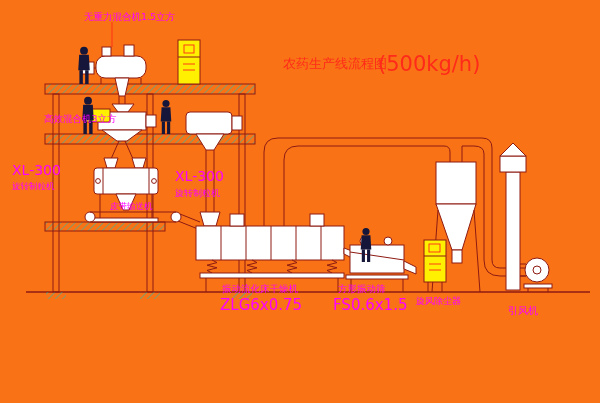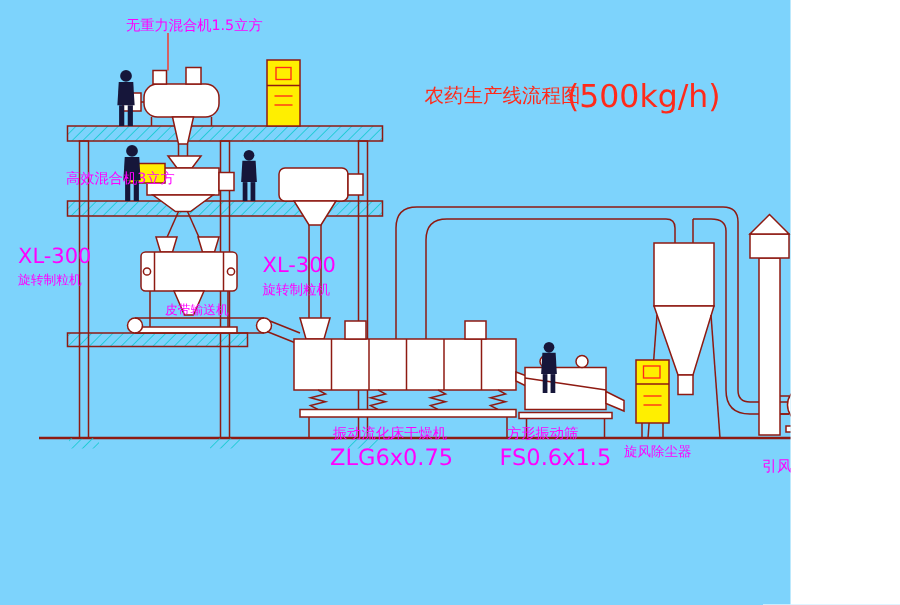--- a/index.html
+++ b/index.html
@@ -1,16 +1,16 @@
 <!DOCTYPE html>
 <html style="--line: #8e1a12; --title: #ff2a1a; --label: #ff00ff; --cabinet: #ffef00; --hatch: #00c8c8; --figure: #16163a;"><head>
 <meta charset="utf-8">
 <style>
   html,body{margin:0;padding:0;background:#ffffff;}
-  .stage{position:relative;width:527px;height:403px;background:#7dd3fc;overflow:hidden;
+  .stage{position:relative;width:600px;height:403px;background:#f97316;overflow:hidden;
          font-family:"DejaVu Sans","Liberation Sans",sans-serif;}
   svg text{font-family:"DejaVu Sans","Liberation Sans",sans-serif;}
   .ln  {stroke:var(--line,#8e1a12);fill:none;stroke-width:1;}
   .lnf {stroke:var(--line,#8e1a12);fill:#ffffff;stroke-width:1;}
   .hat {fill:url(#hatch);stroke:var(--line,#8e1a12);stroke-width:1;}
   .hatn{fill:url(#hatch);stroke:none;}
   .cab {fill:var(--cabinet,#ffef00);stroke:var(--line,#8e1a12);stroke-width:1;}
   .fig {fill:var(--figure,#16163a);stroke:none;}
   .lbl {fill:var(--label,#ff00ff);}
   .ttl {fill:var(--title,#ff2a1a);}

